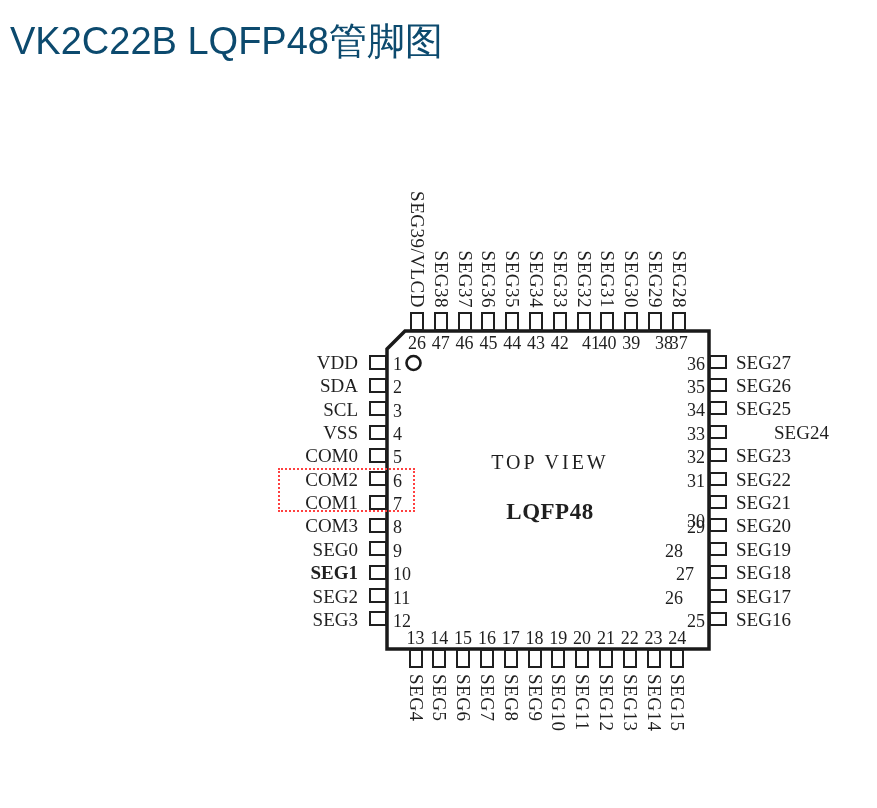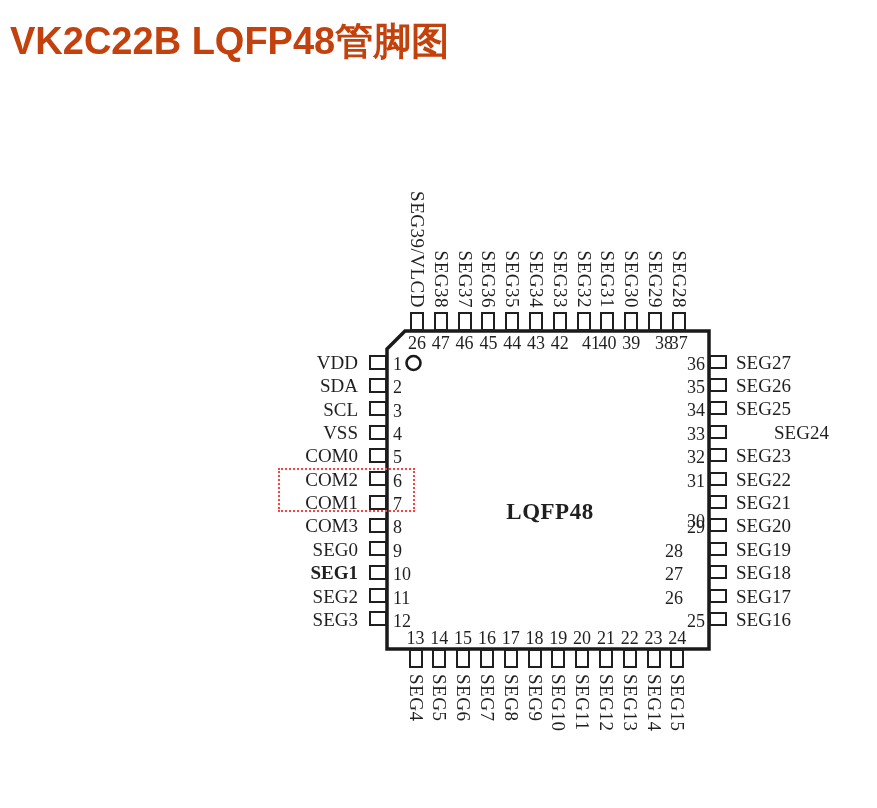--- a/index.html
+++ b/index.html
@@ -1,19 +1,19 @@
 <!DOCTYPE html>
 <html><head>
 <meta charset="utf-8">
 <style>
   html,body{margin:0;padding:0;background:#fff;}
   #stage{position:relative;width:877px;height:808px;background:#fff;overflow:hidden;
          font-family:"Liberation Serif","DejaVu Serif",serif;color:#1f1f1f;}
   #title{position:absolute;left:10px;top:16px;font-family:"Liberation Sans","DejaVu Sans",sans-serif;
-         font-weight:700;font-size:38px;color:#c2410c;white-space:nowrap;letter-spacing:0px;}
+         font-weight:400;font-size:38px;color:#0c4a6e;white-space:nowrap;letter-spacing:0px;}
   #chip-svg{position:absolute;left:0;top:0;}
   .center-text{position:absolute;left:448px;width:204px;text-align:center;white-space:nowrap;}
   #top-view{top:451px;font-size:20px;letter-spacing:3px;}
   #pkg-name{top:499px;font-size:23px;font-weight:700;letter-spacing:0.5px;}
   .pin-box{position:absolute;background:#fff;border:2px solid #1f1f1f;box-sizing:border-box;}
   .pin-num{position:absolute;font-size:18px;white-space:nowrap;line-height:18px;}
   .pin-label{position:absolute;font-size:19px;white-space:nowrap;line-height:19px;}
   .vlabel{position:absolute;width:130px;height:20px;line-height:20px;font-size:19px;
           letter-spacing:0.5px;transform:rotate(90deg);transform-origin:0 0;white-space:nowrap;}
   #highlight-rect{position:absolute;left:278px;top:468px;width:137px;height:44px;
@@ -24,20 +24,21 @@
 
 <div id="stage">
 
   <div id="title">VK2C22B LQFP48管脚图</div>
 
   <svg id="chip-svg" width="877" height="808" viewBox="0 0 877 808">
     <path d="M 405 331 L 709 331 L 709 649 L 387 649 L 387 349 Z" fill="#ffffff" stroke="#1a1a1a" stroke-width="3.5" stroke-linejoin="miter"></path>
     <circle cx="413.5" cy="363" r="7" fill="none" stroke="#1a1a1a" stroke-width="2.6"></circle>
   </svg>
 
+  <div id="top-view" class="center-text">TOP VIEW</div>
   <div id="pkg-name" class="center-text">LQFP48</div>
 
   <div id="pins-layer">
       <div class="pin-box" style="left: 369px; top: 354.5px; width: 18px; height: 15px;"></div>
       <div class="pin-num" style="left: 393px; top: 364px; transform: translateY(-50%);">1</div>
       <div class="pin-label" style="right: 519px; top: 362px; transform: translateY(-50%);">VDD</div>
       <div class="pin-box" style="left: 369px; top: 377.85px; width: 18px; height: 15px;"></div>
       <div class="pin-num" style="left: 393px; top: 387.35px; transform: translateY(-50%);">2</div>
       <div class="pin-label" style="right: 519px; top: 385.35px; transform: translateY(-50%);">SDA</div>
       <div class="pin-box" style="left: 369px; top: 401.2px; width: 18px; height: 15px;"></div>
@@ -91,21 +92,21 @@
       <div class="pin-box" style="left: 709px; top: 494.9px; width: 18px; height: 14px;"></div>
       <div class="pin-num" style="left: 665px; width: 40px; text-align: right; top: 521px; transform: translateY(-50%);">30</div>
       <div class="pin-label" style="left: 736px; top: 501.9px; transform: translateY(-50%);">SEG21</div>
       <div class="pin-box" style="left: 709px; top: 518.3px; width: 18px; height: 14px;"></div>
       <div class="pin-num" style="left: 665px; width: 40px; text-align: right; top: 527.3px; transform: translateY(-50%);">29</div>
       <div class="pin-label" style="left: 736px; top: 525.3px; transform: translateY(-50%);">SEG20</div>
       <div class="pin-box" style="left: 709px; top: 541.7px; width: 18px; height: 14px;"></div>
       <div class="pin-num" style="left: 665px; width: 40px; top: 550.7px; transform: translateY(-50%);">28</div>
       <div class="pin-label" style="left: 736px; top: 548.7px; transform: translateY(-50%);">SEG19</div>
       <div class="pin-box" style="left: 709px; top: 565.1px; width: 18px; height: 14px;"></div>
-      <div class="pin-num" style="left: 665px; width: 40px; text-align: left; top: 574.1px; transform: translateY(-50%);">27</div>
+      <div class="pin-num" style="left: 665px; width: 40px; text-align: center; top: 574.1px; transform: translateY(-50%);">27</div>
       <div class="pin-label" style="left: 736px; top: 572.1px; transform: translateY(-50%);">SEG18</div>
       <div class="pin-box" style="left: 709px; top: 588.5px; width: 18px; height: 14px;"></div>
       <div class="pin-num" style="left: 665px; width: 40px; text-align: left; top: 597.5px; transform: translateY(-50%);">26</div>
       <div class="pin-label" style="left: 736px; top: 595.5px; transform: translateY(-50%);">SEG17</div>
       <div class="pin-box" style="left: 709px; top: 611.9px; width: 18px; height: 14px;"></div>
       <div class="pin-num" style="left: 665px; width: 40px; text-align: right; top: 620.9px; transform: translateY(-50%);">25</div>
       <div class="pin-label" style="left: 736px; top: 618.9px; transform: translateY(-50%);">SEG16</div>
       <div class="pin-box" style="left: 410px; top: 312px; width: 14px; height: 19px;"></div>
       <div class="pin-num" style="left: 404px; width: 26px; text-align: center; top: 334px;">26</div>
       <div class="vlabel" style="left: 427px; top: 178px; text-align: right;">SEG39/VLCD</div>

